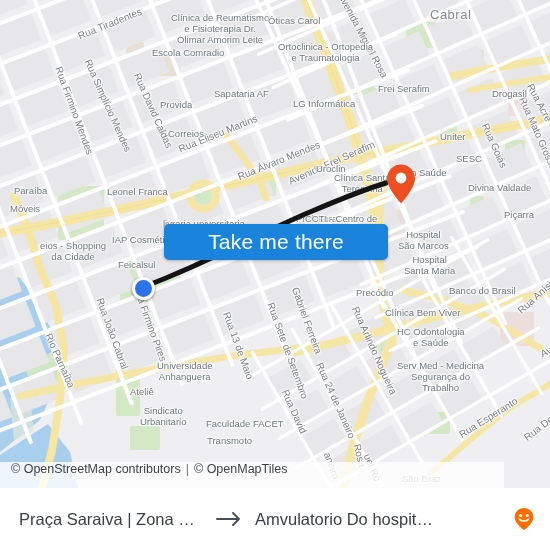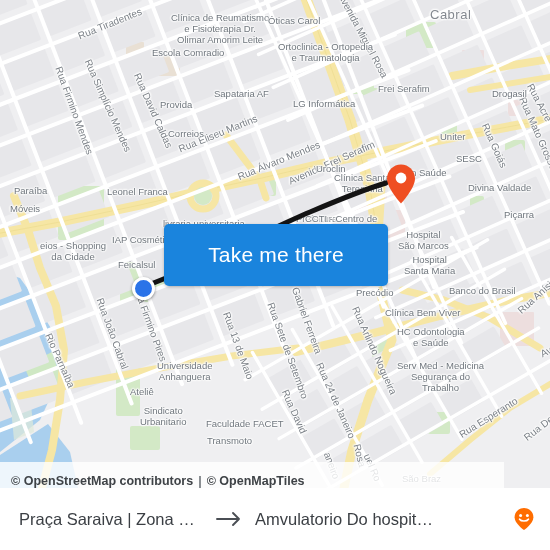--- a/index.html
+++ b/index.html
@@ -41,38 +41,37 @@
   
   #origin{
     position:absolute;left:132px;top:277px;width:23px;height:23px;
     border-radius:50%;background:#2b73e8;border:3px solid #ffffff;
     box-shadow:0 1px 3px rgba(0,0,0,.45);
     box-sizing:border-box;
   }
 
   
   #cta{
-    position:absolute;left:164px;top:224px;width:224px;height:62px;
+    position:absolute;left:164px;top:224px;width:224px;height:36px;
     background:#1a84dd;border-radius:5px;border:none;
     color:#ffffff;font-size:21px;font-family:"Liberation Sans", sans-serif;
     letter-spacing:.2px;
     display:flex;align-items:center;justify-content:center;
     box-shadow:0 1px 3px rgba(0,0,0,.25);
     cursor:pointer;padding:0;
   }
 
   
   #attrib{
     position:absolute;left:0;top:462px;width:504px;height:26px;
     background:rgba(255,255,255,.80);
-    display:flex;align-items:flex-end;
+    display:flex;align-items:flex-start;
     box-sizing:border-box;padding-left:11px;
     font-size:12.5px;color:#3f4347;
     white-space:nowrap;
-    font-weight:bold;
   }
   #attrib .sep{margin:0 5px;color:#70757a;}
 
   
   #footer{
     position:absolute;left:0;top:488px;width:550px;height:62px;
     background:#ffffff;display:flex;align-items:center;
     box-sizing:border-box;padding:0 14px 0 19px;
   }
   .fromto{

